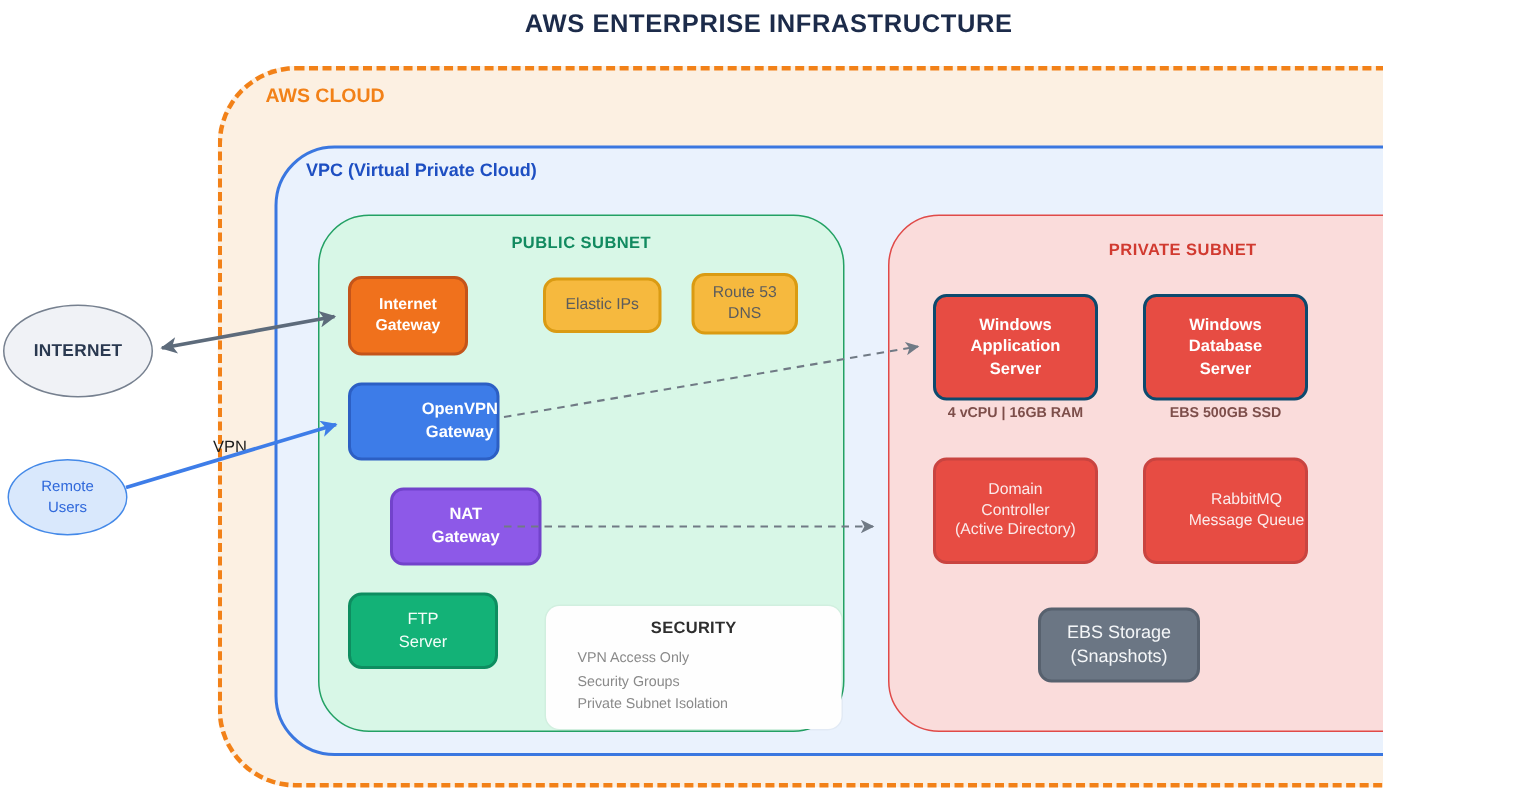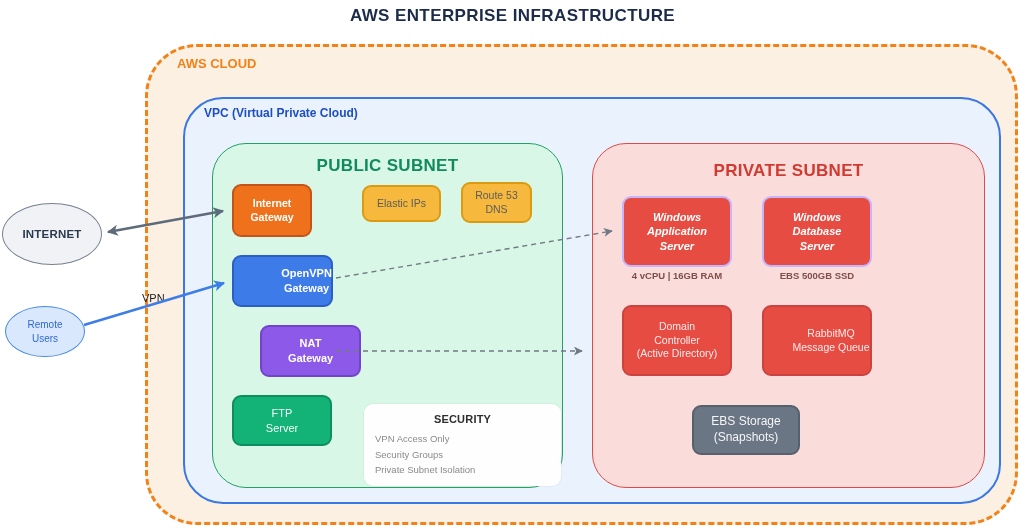--- a/index.html
+++ b/index.html
@@ -1,64 +1,64 @@
 <!DOCTYPE html>
 <html><head>
 <meta charset="utf-8">
 <style>
   html,body{margin:0;padding:0;background:#ffffff;}
   .canvas{
-    position:relative;width:1025px;height:528px;overflow:hidden;
+    position:relative;width:922px;height:528px;overflow:hidden;
     font-family:"Liberation Sans", sans-serif;background:#ffffff;
   }
   .diagram-title{
     position:absolute;top:6px;left:0;width:1025px;text-align:center;
     font-size:17px;font-weight:bold;color:#1C2B4A;letter-spacing:.4px;
   }
   
   .aws-cloud{
     position:absolute;left:145px;top:44px;width:873px;height:481px;
     background:#FCF0E2;border:3px dashed #F28118;border-radius:52px;box-sizing:border-box;
   }
   .aws-cloud-label{position:absolute;left:165px;top:56px;font-size:13px;font-weight:bold;color:#F28118;margin-left:12px;}
   .vpc{
     position:absolute;left:183px;top:97px;width:818px;height:407px;
     background:#EAF2FD;border:2.5px solid #3A77E0;border-radius:40px;box-sizing:border-box;
   }
   .vpc-label{position:absolute;left:204px;top:106px;font-size:12px;font-weight:bold;color:#1E4FC2;}
   .subnet{position:absolute;top:143px;height:345px;border-radius:34px;box-sizing:border-box;}
   .subnet.public{left:212px;width:351px;background:#D8F7E7;border:1.6px solid #23A164;}
   .subnet.private{left:592px;width:393px;background:#FADCDB;border:1.6px solid #E04A48;}
-  .subnet-label{position:absolute;left:0;width:100%;text-align:center;font-size:17px;font-weight:bold;letter-spacing:.3px;}
+  .subnet-label{position:absolute;left:0;width:100%;text-align:center;font-size:11px;font-weight:bold;letter-spacing:.3px;}
   .subnet.public .subnet-label{top:12px;color:#128A60;}
   .subnet.private .subnet-label{top:17px;color:#D13A30;}
   
   .node{
     position:absolute;display:flex;align-items:center;justify-content:center;
     text-align:center;white-space:pre-line;border-radius:9px;box-sizing:border-box;
     line-height:1.32;
   }
   .n-orange{background:#F0711C;border:2px solid #C4541A;color:#fff;font-weight:bold;font-size:10.5px;}
   .n-amber{background:#F6B93E;border:2px solid #DA9B13;color:#5C5C5C;font-size:10.5px;}
   .n-blue{background:#3D7CE8;border:2px solid #2C5FC4;color:#fff;font-weight:bold;font-size:11px;padding-left:48px;}
   .n-purple{background:#8D59E8;border:2px solid #7243CB;color:#fff;font-weight:bold;font-size:11px;}
   .n-green{background:#13B277;border:2px solid #0E8D60;color:#F2FDF8;font-size:11px;}
-  .n-red-b{background:#E74C43;border:2px solid #c4b5fd;color:#fff;font-weight:bold;font-size:11px;font-style:italic;}
+  .n-red-b{background:#E74C43;border:2px solid #0c4a6e;color:#fff;font-weight:bold;font-size:11px;}
   .n-red{background:#E74C43;border:2px solid #C94440;color:#FBEAEA;font-size:10.5px;}
   .n-gray{background:#6B7684;border:2px solid #57616E;color:#F4F6F8;font-size:12px;}
   .node-caption{
     position:absolute;width:150px;text-align:center;font-size:9.5px;font-weight:600;color:#7D4E4A;
   }
   
   .security-box{
     position:absolute;left:364px;top:404px;width:197px;height:82px;background:#FEFEFE;
     border-radius:9px;box-sizing:border-box;box-shadow:0 0 0 1px rgba(0,0,0,0.03);
   }
   .security-title{margin-top:9px;text-align:center;font-size:11px;font-weight:bold;color:#2E2E2E;letter-spacing:.2px;}
-  .security-items{margin-top:6px;padding-left:11px;}
+  .security-items{margin-top:6px;padding-left:21px;}
   .security-item{font-size:9.5px;color:#8A8A8A;line-height:15.5px;}
   
   .ellipse{
     position:absolute;display:flex;align-items:center;justify-content:center;
     border-radius:50%;text-align:center;white-space:pre-line;box-sizing:border-box;
   }
   .e-internet{left:2px;top:203px;width:100px;height:62px;background:#F0F2F6;border:1.6px solid #76808F;
     color:#2A3950;font-weight:bold;font-size:11.5px;letter-spacing:.2px;}
   .e-remote{left:5px;top:306px;width:80px;height:51px;background:#D9E8FC;border:1.6px solid #4489E8;
     color:#2F68DB;font-size:10px;line-height:1.35;}

